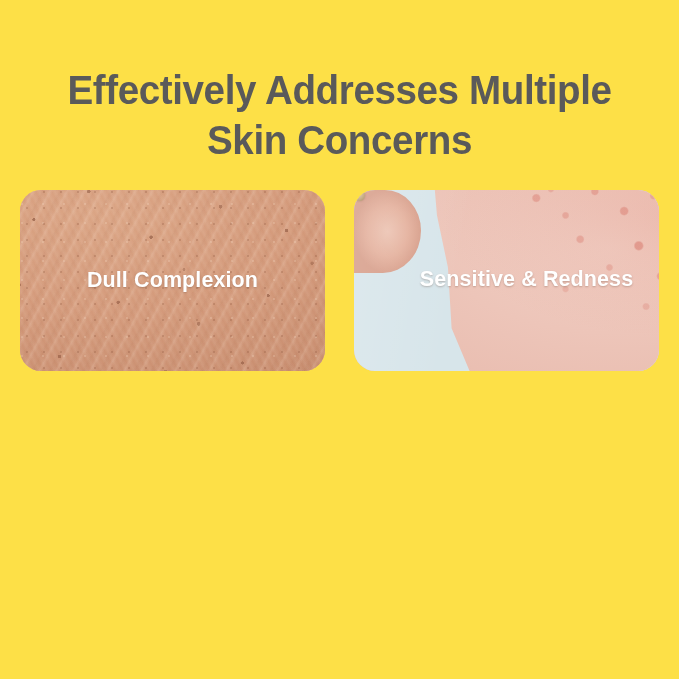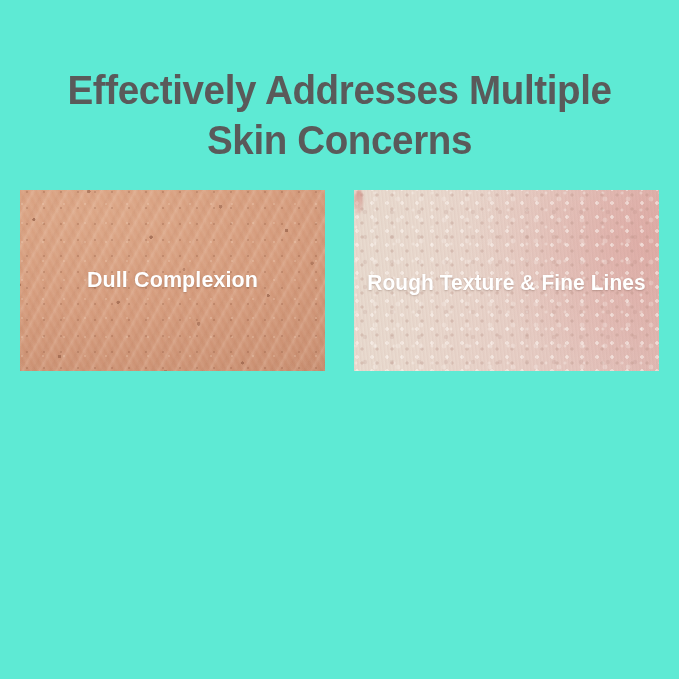--- a/index.html
+++ b/index.html
@@ -10,21 +10,21 @@
     width: 679px;
     height: 679px;
     background: #ffffff;
     font-family: "Liberation Sans", sans-serif;
     overflow: hidden;
   }
   .page {
     position: relative;
     width: 679px;
     height: 679px;
-    background: #5eead4;
+    background: #fde047;
     box-sizing: border-box;
   }
 
   
   .headline {
     position: absolute;
     top: 38px;
     left: 0;
     width: 679px;
     text-align: center;
@@ -48,21 +48,21 @@
     height: 383px;
     display: grid;
     grid-template-columns: 305px 305px;
     grid-template-rows: 181px 181px;
     column-gap: 29px;
     row-gap: 21px;
   }
 
   .card {
     position: relative;
-    border-radius: 0;
+    border-radius: 21px;
     overflow: hidden;
     background: #e0b79f;
   }
 
   .photo {
     position: absolute;
     inset: 0;
     overflow: hidden;
   }
   .layer { position: absolute; inset: -10%; }
@@ -269,29 +269,29 @@
       <div class="photo">
         <div class="layer c1-base"></div>
         <div class="layer c1-streaks"></div>
         <div class="layer c1-pores"></div>
         <div class="layer c1-speck"></div>
         <div class="layer c1-vig"></div>
       </div>
       <div class="label l1">Dull Complexion</div>
     </div>
 
-
-
     <div class="card">
       <div class="photo">
-        <div class="layer c4-base"></div>
-        <div class="layer c4-pink"></div>
-        <div class="layer c4-bumps"></div>
-        <div class="layer c4-bumps2"></div>
-        <div class="layer c4-lines"></div>
-        <div class="c4-mark"></div>
-        <div class="layer c4-vig"></div>
+        <div class="layer c2-bg"></div>
+        <div class="layer c2-skin"></div>
+        <div class="c2-ear"></div>
+        <div class="c2-earring"></div>
+        <div class="layer c2-rash"></div>
+        <div class="layer c2-warm"></div>
+        <div class="layer c2-soft"></div>
       </div>
-      <div class="label l4">Rough Texture &amp; Fine Lines</div>
+      <div class="label l2">Sensitive &amp; Redness</div>
     </div>
+
+
 
   </div>
 </div>
 
 </body></html>

